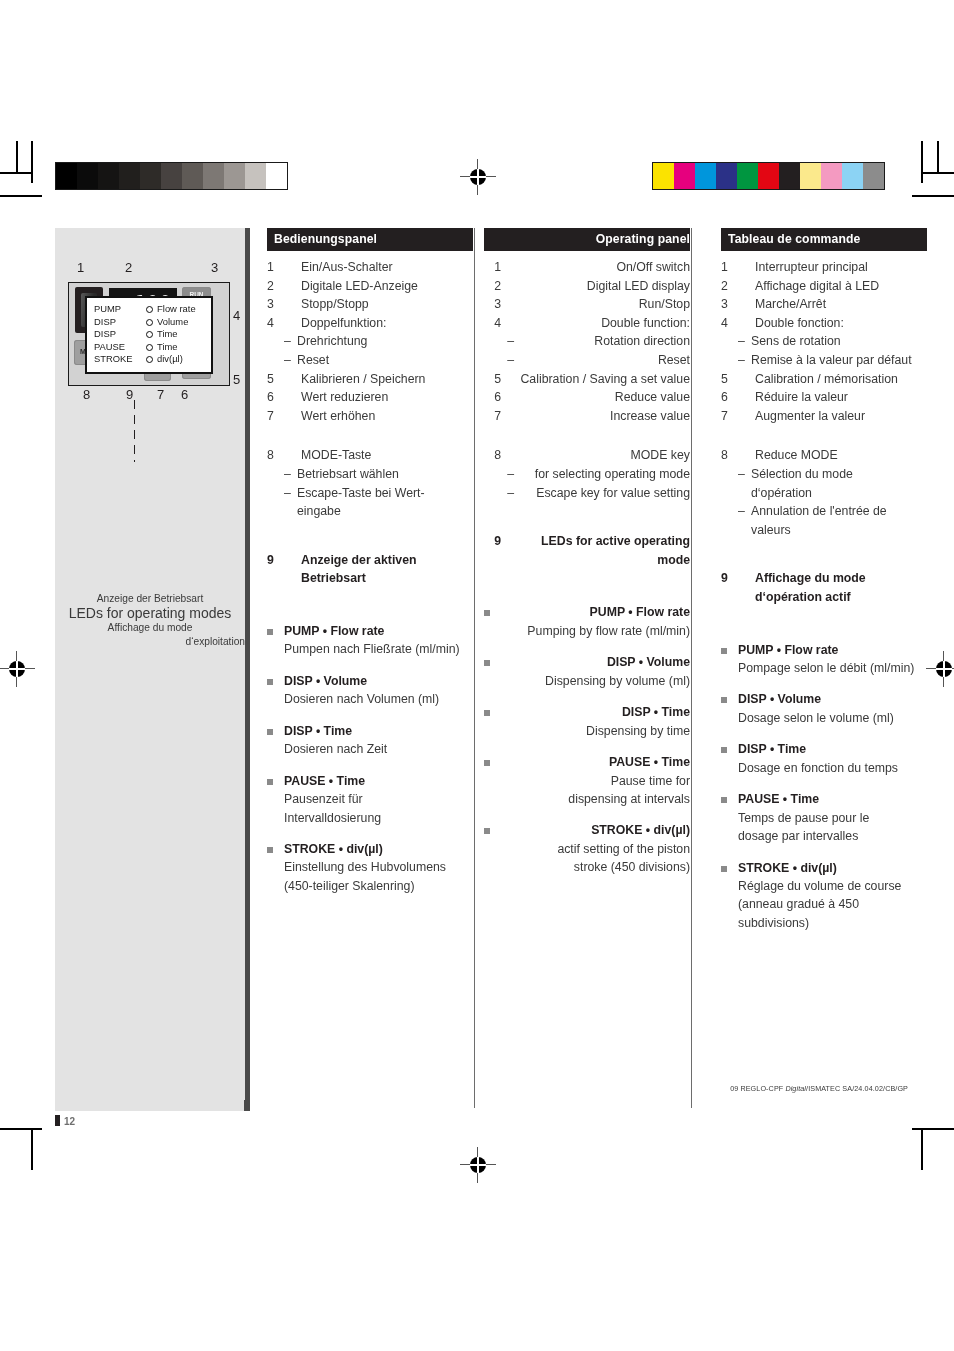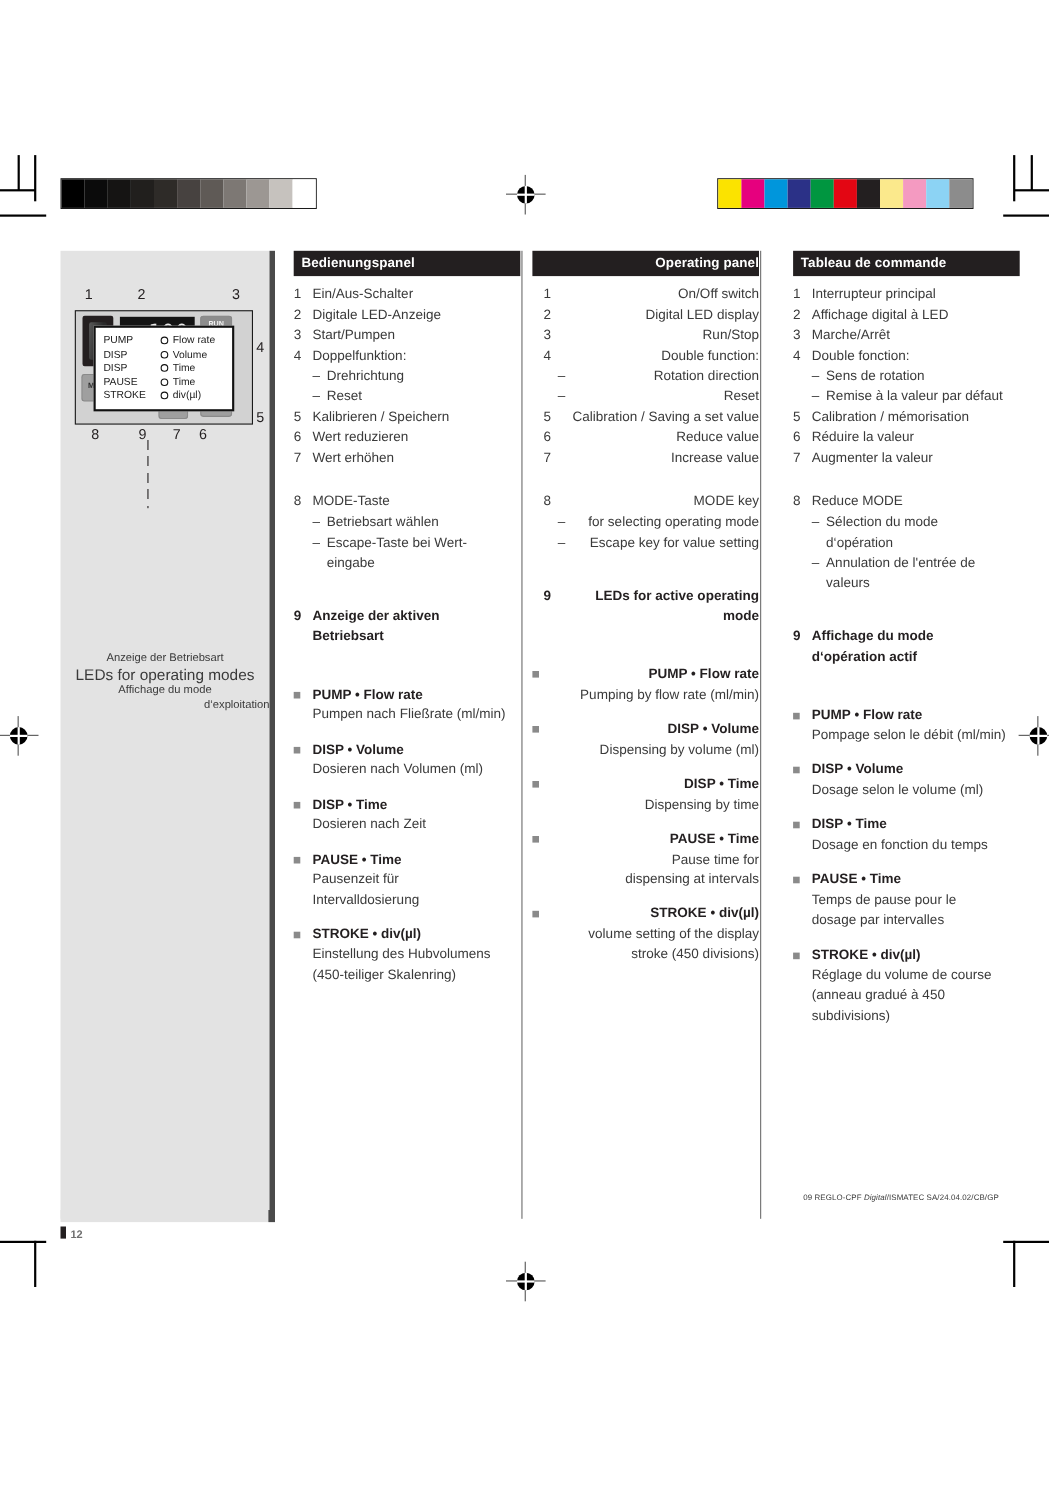--- a/index.html
+++ b/index.html
@@ -77,21 +77,21 @@
   .col.c3{left:666px;}
   .coldiv{position:absolute;top:0;width:1px;height:880px;background:#6d6d6d;}
 
   .colhead{background:#231f20;color:#fff;font-size:12.2px;font-weight:700;
            padding:4px 0 5px 7px;letter-spacing:.1px;line-height:14px;}
   .col.c3 .colhead{width:199px;}
 
   .rows{margin-top:7px;}
   .row{display:flex;font-size:12.3px;line-height:18.6px;color:#3a3a3a;}
   .row .n{width:17px;flex:0 0 17px;}
-  .row .t{flex:1;}
+  .row .t{flex:1;margin-left:17px;}
   .sub{display:flex;font-size:12.3px;line-height:18.6px;color:#3a3a3a;padding-left:17px;}
   .sub .d{width:13px;flex:0 0 13px;}
   .sub .t{flex:1;}
   .row.b,.row.b .t{font-weight:700;color:#231f20;}
 
   .gap9{height:30px;}
   .gapmid{height:21px;}
 
   .bullets{margin-top:35px;}
   .bl{display:flex;margin-bottom:14px;}
@@ -288,21 +288,21 @@
         <div class="row">
           <div class="n">1</div>
           <div class="t">Ein/Aus-Schalter</div>
         </div>
         <div class="row">
           <div class="n">2</div>
           <div class="t">Digitale LED-Anzeige</div>
         </div>
         <div class="row">
           <div class="n">3</div>
-          <div class="t">Start/Pumpen</div>
+          <div class="t">Stopp/Stopp</div>
         </div>
         <div class="row">
           <div class="n">4</div>
           <div class="t">Doppelfunktion:</div>
         </div>
         <div class="sub">
           <div class="d">–</div>
           <div class="t">Drehrichtung</div>
         </div>
         <div class="sub">
@@ -496,21 +496,21 @@
             <div class="d">Pause time for</div>
             <div class="d">dispensing at intervals</div>
           </div>
         </div>
         <div class="bl">
           <div class="sq">
             <i></i>
           </div>
           <div class="bt">
             <div class="h">STROKE • div(µl)</div>
-            <div class="d">volume setting of the display</div>
+            <div class="d">actif setting of the piston</div>
             <div class="d">stroke (450 divisions)</div>
           </div>
         </div>
       </div>
   </div>
 
   <div class="col c3">
     <div class="colhead">Tableau de commande</div>
     <div class="rows" id="fr-rows">
         <div class="row">

